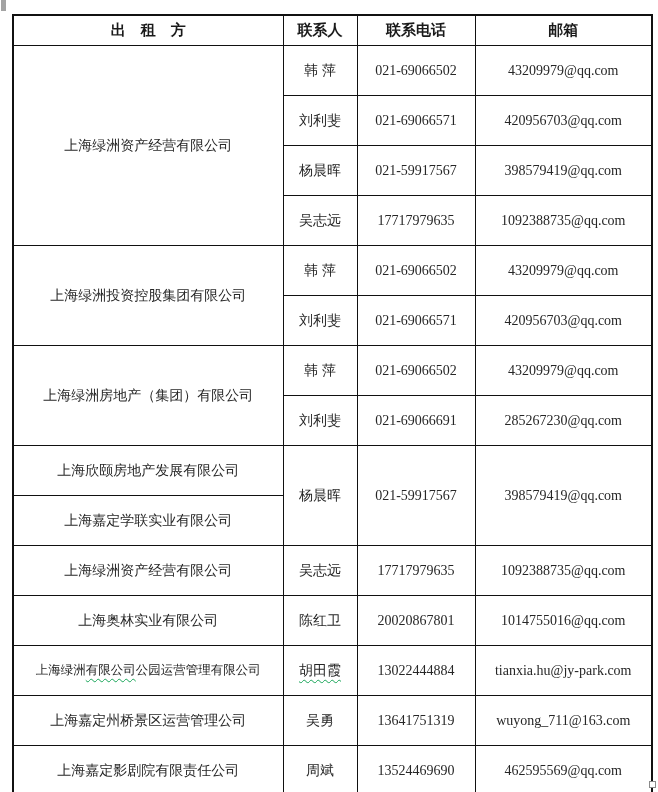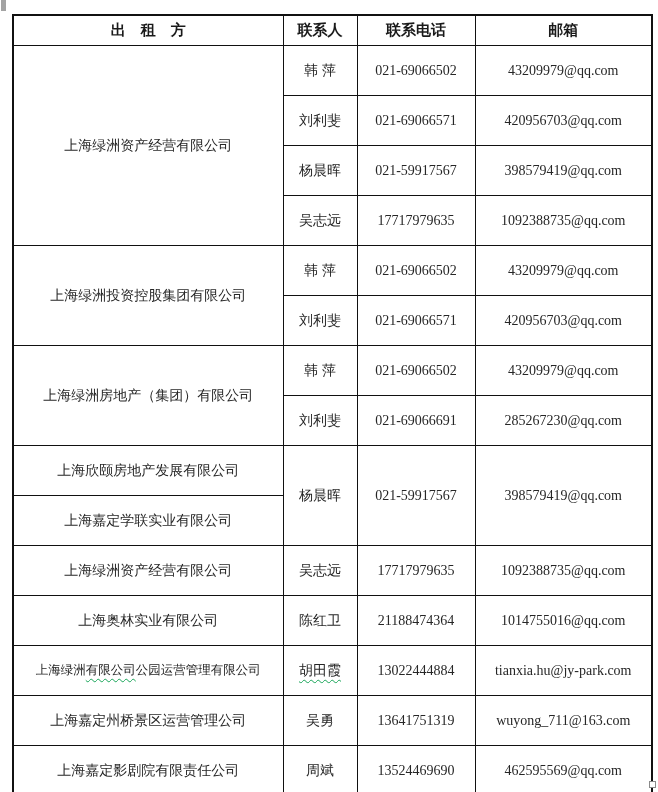--- a/index.html
+++ b/index.html
@@ -143,21 +143,21 @@
     <tr>
       <td class="company">上海绿洲资产经营有限公司</td>
       <td>吴志远</td>
       <td class="phone">17717979635</td>
       <td class="email">1092388735@qq.com</td>
     </tr>
 
     <tr>
       <td class="company">上海奥林实业有限公司</td>
       <td>陈红卫</td>
-      <td class="phone">21188474364</td>
+      <td class="phone">20020867801</td>
       <td class="email">1014755016@qq.com</td>
     </tr>
 
     <tr>
       <td class="company small"><span>上海绿洲</span><span class="squiggle">有限公司</span><span>公园运营管理有限公司</span></td>
       <td><span class="squiggle">胡田霞</span></td>
       <td class="phone">13022444884</td>
       <td class="email">tianxia.hu@jy-park.com</td>
     </tr>
 

